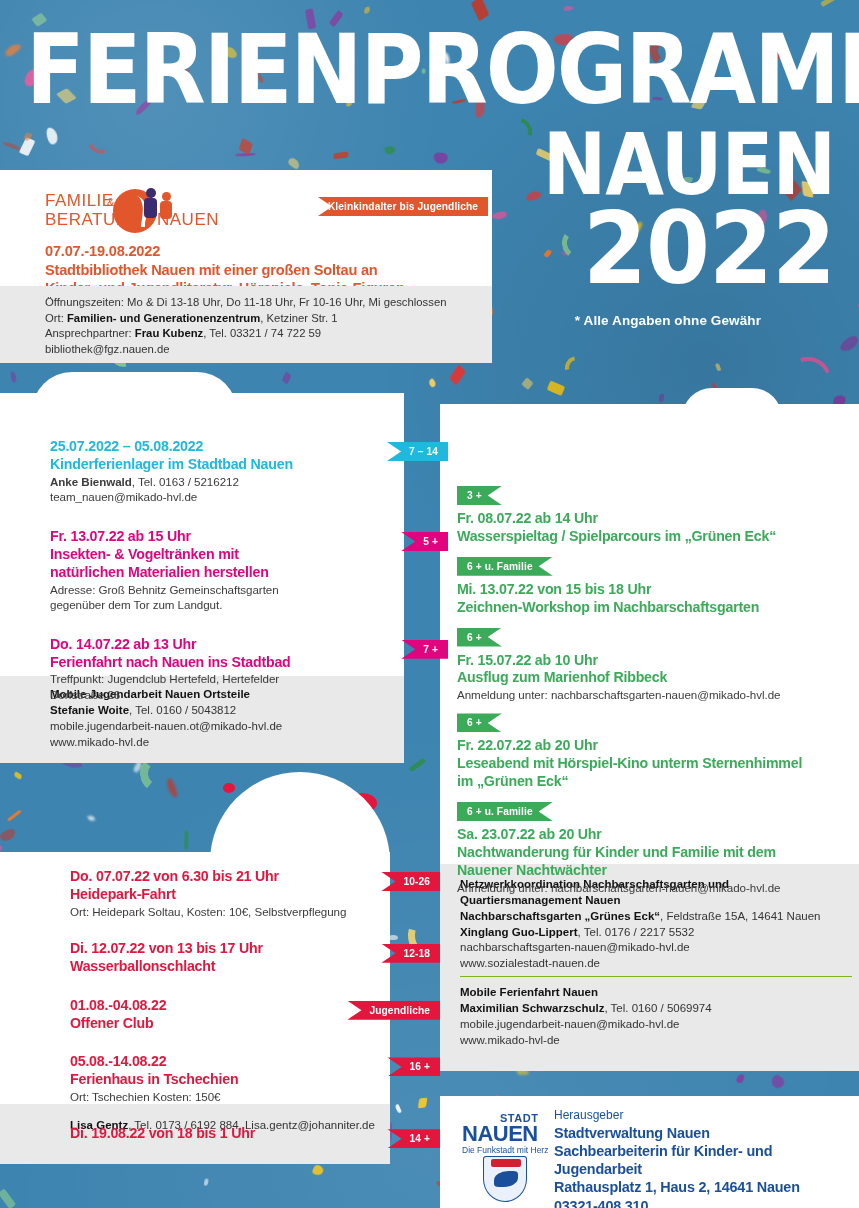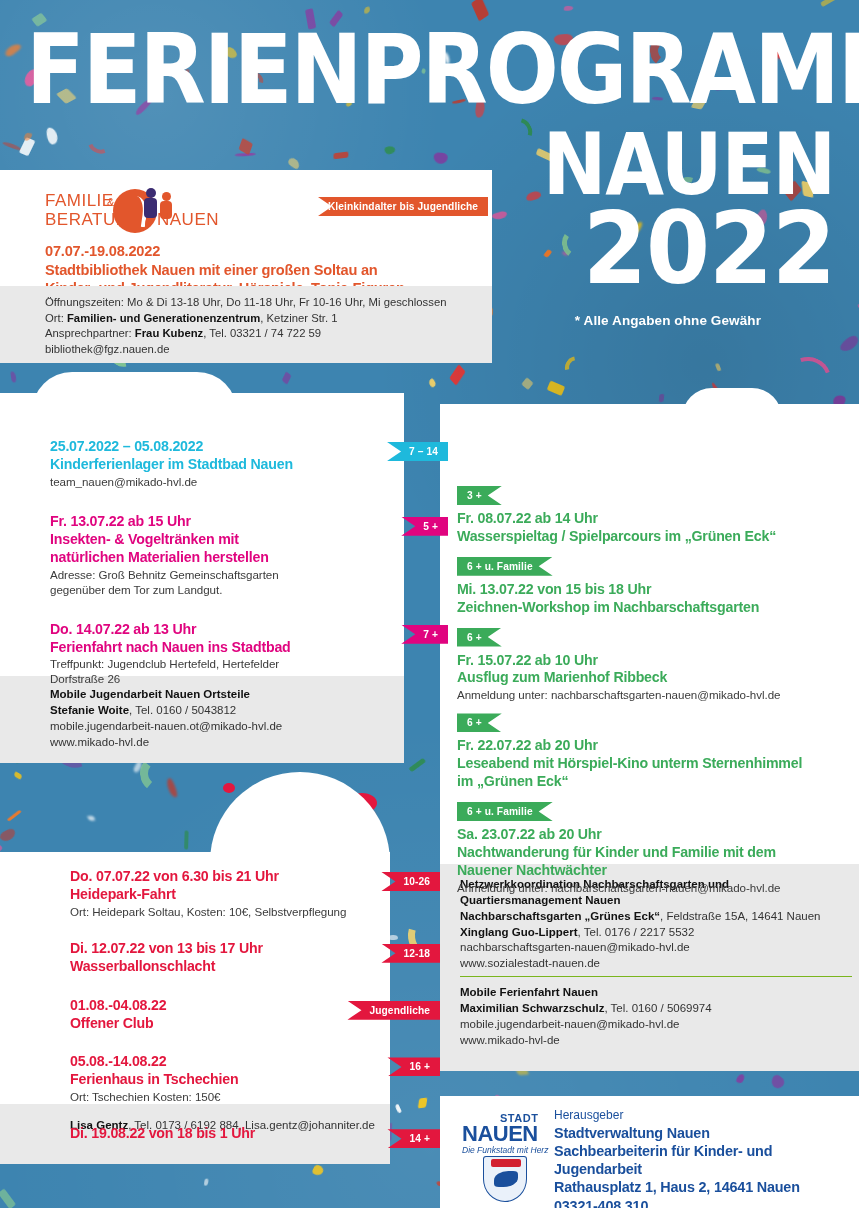--- a/index.html
+++ b/index.html
@@ -183,21 +183,21 @@
   .nauen-logo { position: absolute; }
   .nauen-stadt {
     position: absolute; color: #1a4f9c; font-weight: 800; font-size: 11px;
     letter-spacing: .5px;
   }
   .nauen-name {
     position: absolute; color: #1a4f9c; font-weight: 800; font-size: 22px;
     letter-spacing: -.5px;
   }
   .nauen-slogan {
-    position: absolute; color: #1a4f9c; font-size: 8.5px; font-style: italic;
+    position: absolute; color: #1a4f9c; font-size: 8.5px; 
   }
   .nauen-crest {
     position: absolute; width: 44px; height: 46px;
     border: 1.4px solid #1a4f9c;
     border-radius: 3px 3px 50% 50%;
     background: #eaf1fa;
   }
   .crest-top {
     position: absolute; left: 7px; top: 2px; width: 30px; height: 8px;
     background: #d22030; border-radius: 2px;
@@ -545,20 +545,21 @@
       <div class="mk-hat" style="left: 137px; top: 2px; width: 19px; height: 9px;"></div>
       <div class="mk-line" style="left: 158px; top: 14px; width: 10px; height: 1.6px; transform: rotate(-18deg);"></div>
       <div class="mk-line" style="left: 159px; top: 20px; width: 9px; height: 1.6px; transform: rotate(12deg);"></div>
       <div class="mk-line" style="left: 130px; top: 24px; width: 7px; height: 1.6px; transform: rotate(60deg);"></div>
     </div>
 
   <div id="mikado-left-events" style="position:absolute;left:50px;top:438px;width:350px;z-index:6;">
       <div class="ev" style="position: relative; margin-bottom: 24px;">
         <div class="date" style="color: rgb(30, 185, 220);">25.07.2022 – 05.08.2022</div>
         <div class="title" style="color: rgb(30, 185, 220);">Kinderferienlager im Stadtbad Nauen</div>
+        <div class="sub"><b>Anke Bienwald</b>, Tel. 0163 / 5216212</div>
         <div class="sub">team_nauen@mikado-hvl.de</div>
         <div class="ribbon left-notch" style="position: absolute; right: -48px; top: 4px; background: rgb(30, 185, 220); padding-left: 22px;">7 – 14</div>
       </div>
       <div class="ev" style="position: relative; margin-bottom: 24px;">
         <div class="date" style="color: rgb(224, 4, 127);">Fr. 13.07.22 ab 15 Uhr</div>
         <div class="title" style="color: rgb(224, 4, 127);">Insekten- &amp; Vogeltränken mit</div>
         <div class="title" style="color: rgb(224, 4, 127);">natürlichen Materialien herstellen</div>
         <div class="sub">Adresse: Groß Behnitz Gemeinschaftsgarten</div>
         <div class="sub">gegenüber dem Tor zum Landgut.</div>
         <div class="ribbon left-notch" style="position: absolute; right: -48px; top: 4px; background: rgb(224, 4, 127); padding-left: 22px;">5 +</div>

